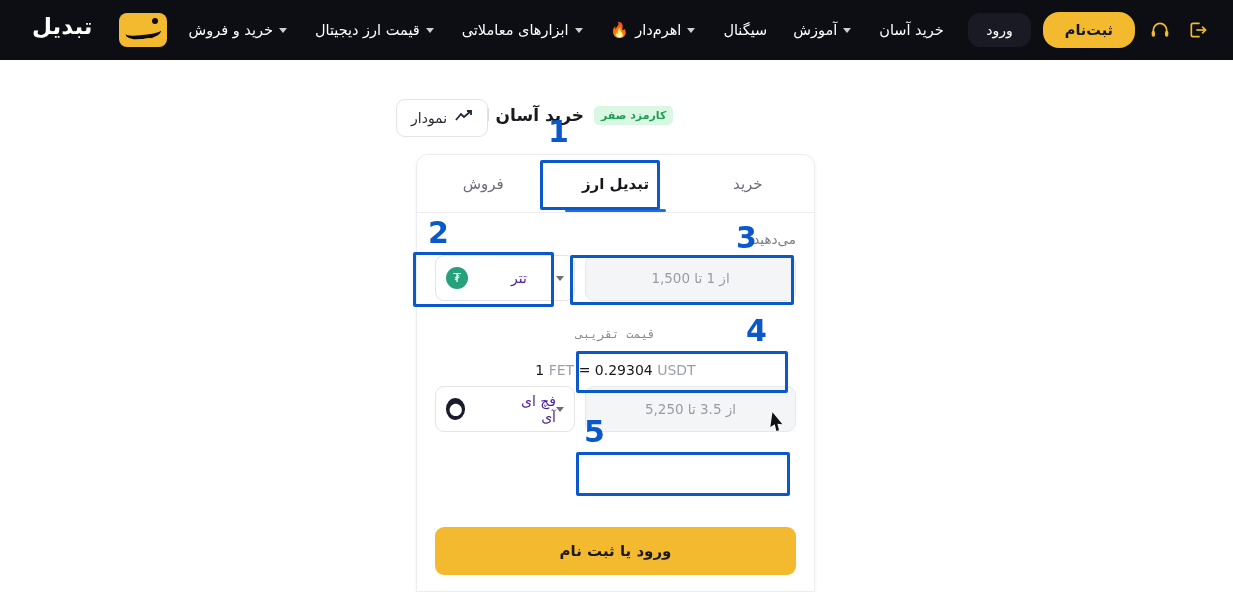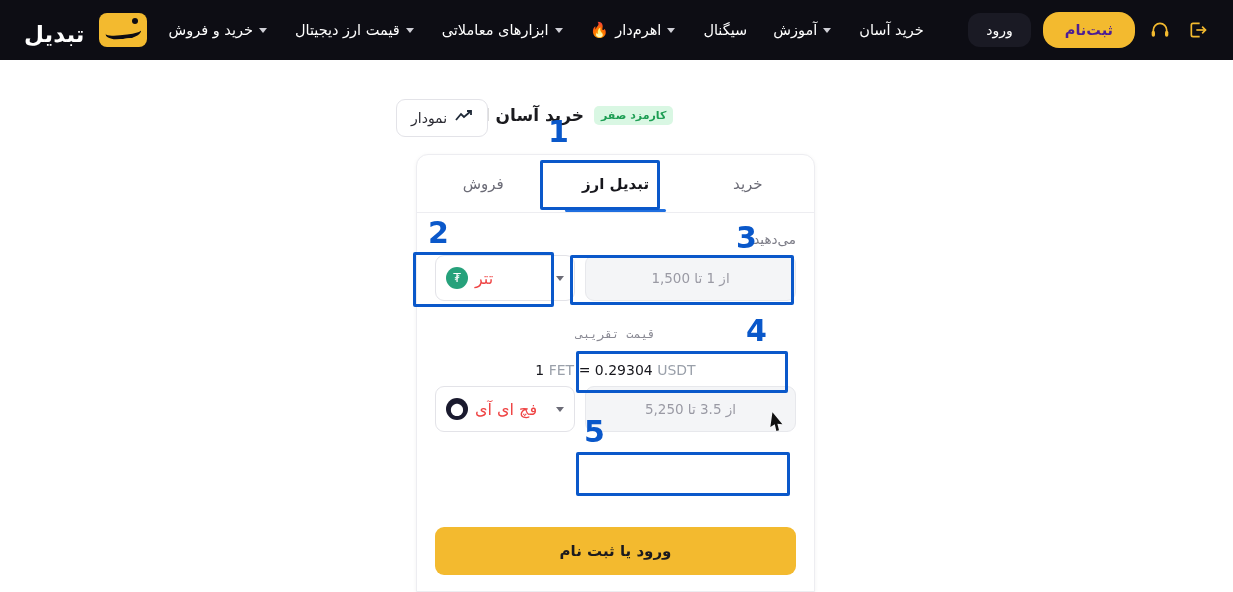--- a/index.html
+++ b/index.html
@@ -15,22 +15,22 @@
   
   .navbar {
     position: absolute; top: 0; left: 0;
     width: 1233px; height: 60px;
     background: #0d0d14;
     display: flex; flex-direction: row-reverse;
     align-items: center;
     padding: 0 14px;
   }
   .brand {
-    display: flex; flex-direction: row-reverse; align-items: flex-end;
-    gap: 15px; margin-left: 10px;
+    display: flex; flex-direction: row-reverse; align-items: flex-start;
+    gap: 27px; margin-left: 18px;
   }
   .brand-text {
     color: #ffffff; font-size: 23px; font-weight: bold;
     letter-spacing: 0px;
   }
   .brand-logo {
     width: 48px; height: 34px; border-radius: 8px;
     background: #f3ba2f;
     position: relative; overflow: hidden;
   }
@@ -70,21 +70,21 @@
     display: flex; flex-direction: row-reverse; align-items: center;
     gap: 12px; margin-right: 8px;
   }
   .btn-login {
     background: #1a1a24; color: #fff; border: 0;
     font-size: 14px; border-radius: 12px;
     padding: 9px 18px; cursor: pointer;
     font-family: inherit;
   }
   .btn-signup {
-    background: #f3ba2f; color: #4c1d95; border: 0;
+    background: #f3ba2f; color: #0f172a; border: 0;
     font-size: 14.5px; font-weight: bold; border-radius: 16px;
     padding: 10px 22px; cursor: pointer;
     font-family: inherit;
   }
   .icon-btn {
     width: 26px; height: 26px; display: flex;
     align-items: center; justify-content: center;
     color: #f3ba2f; cursor: pointer;
   }
 
@@ -156,21 +156,21 @@
     font-family: inherit;
   }
   .coin-select {
     width: 140px; height: 46px;
     background: #fff; border: 1px solid #e3e3e8; border-radius: 9px;
     display: flex; flex-direction: row-reverse; align-items: center;
     justify-content: space-between;
     padding: 0 10px; cursor: pointer;
   }
   .coin-left { display: flex; flex-direction: row-reverse; align-items: center; gap: 7px; }
-  .coin-name { font-size: 16px; color: #ef4444; }
+  .coin-name { font-size: 14px; color: #4c1d95; margin-left: 36px; }
   .coin-ic {
     width: 22px; height: 22px; border-radius: 50%;
     display: flex; align-items: center; justify-content: center;
     font-size: 12px; color: #fff;
   }
   .coin-ic.usdt { background: #26a17b; }
   .coin-ic.fet  { background: #1a1a2e; }
   .sel-caret {
     width: 0; height: 0;
     border-left: 4px solid transparent;

